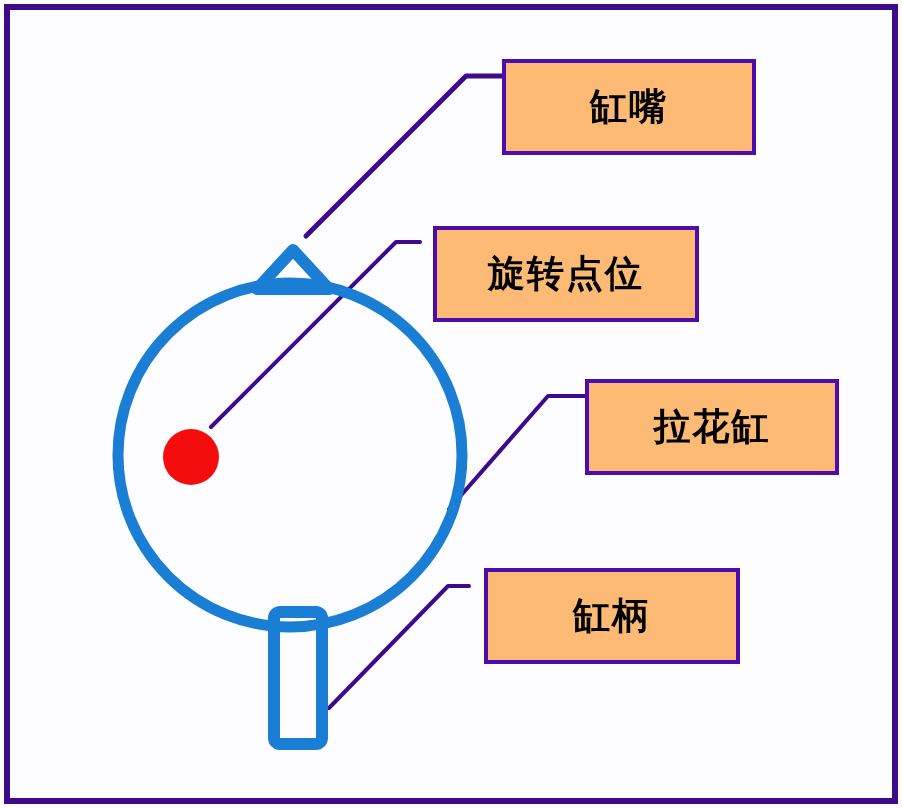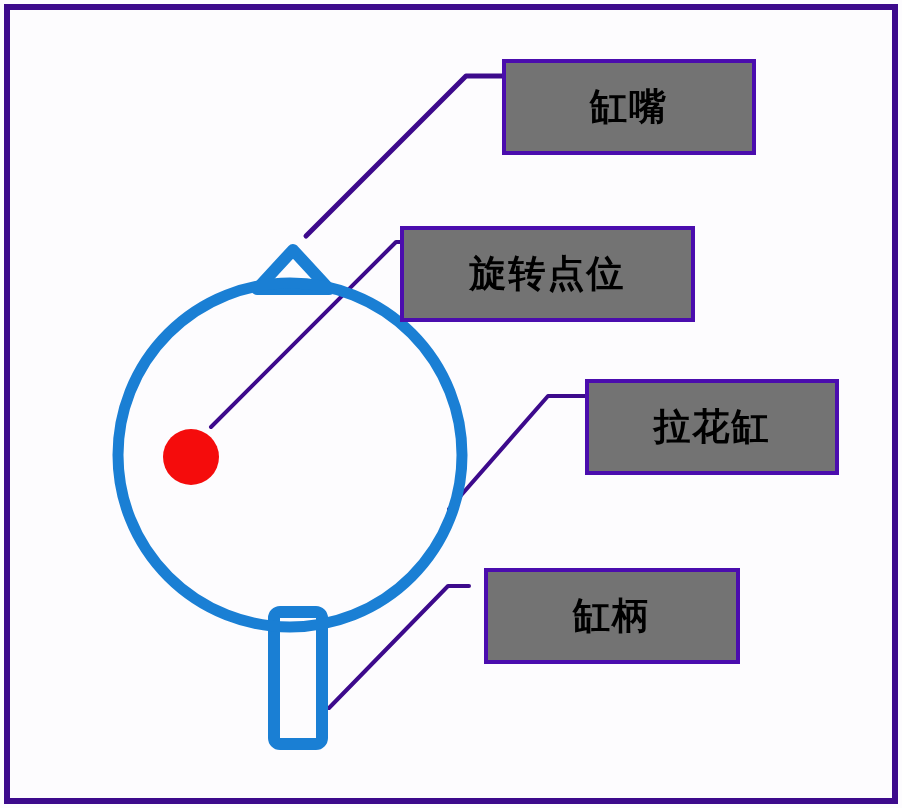--- a/index.html
+++ b/index.html
@@ -32,40 +32,40 @@
     position: absolute;
     left: 0;
     top: 0;
     width: 902px;
     height: 808px;
   }
   .label-box {
     position: absolute;
     box-sizing: border-box;
     border: 4px solid #4b0dae;
-    background: #737373;
+    background: #fdba74;
     display: flex;
     align-items: center;
     justify-content: center;
     color: #000000;
     font-weight: bold;
     letter-spacing: 2px;
     font-family: "DejaVu Sans", "Liberation Sans", sans-serif;
   }
   #label-spout {
     left: 502px;
     top: 59px;
     width: 254px;
     height: 96px;
     font-size: 37px;
   }
   #label-pivot {
-    left: 400px;
+    left: 433px;
     top: 226px;
-    width: 295px;
+    width: 266px;
     height: 96px;
     font-size: 37px;
   }
   #label-pitcher {
     left: 585px;
     top: 379px;
     width: 254px;
     height: 96px;
     font-size: 37px;
   }

